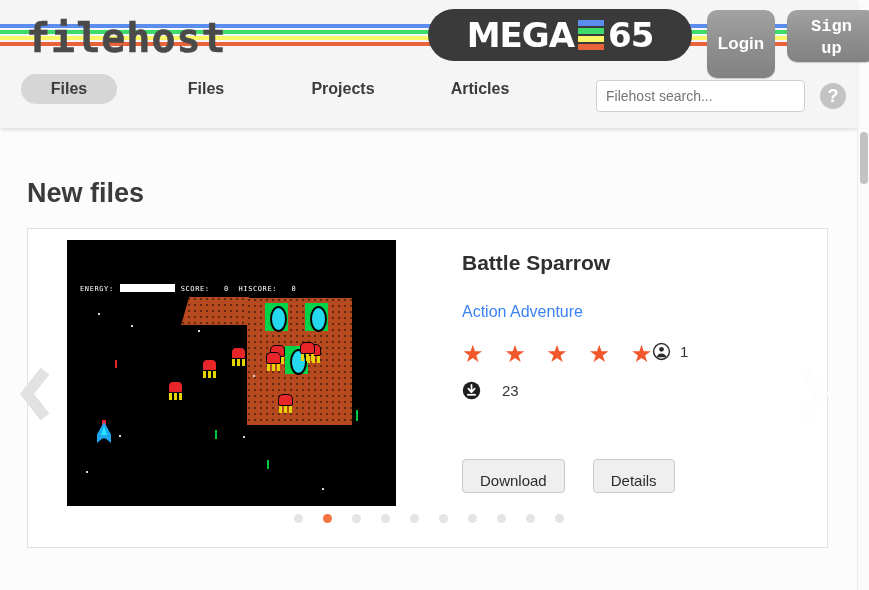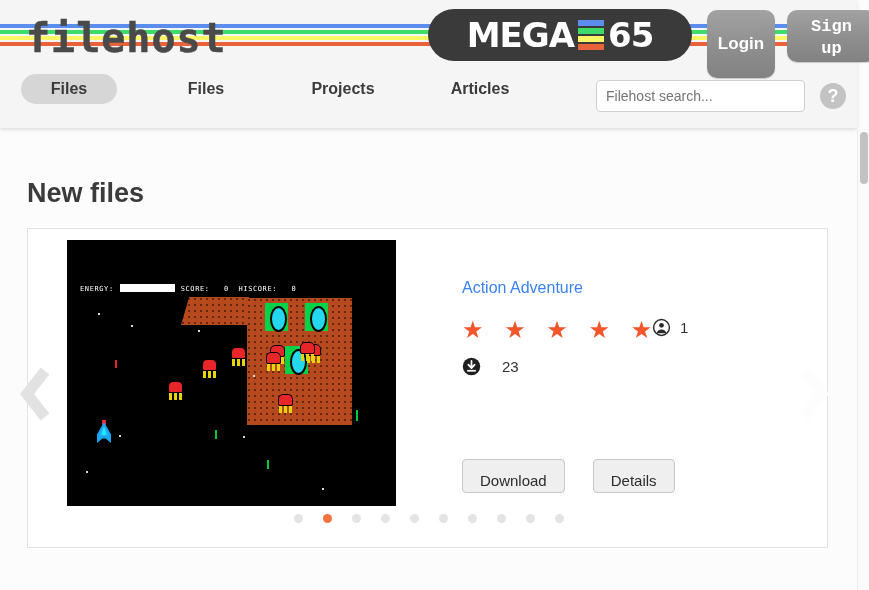--- a/index.html
+++ b/index.html
@@ -373,20 +373,21 @@
         <div class="spark" style="left:64px;top:85px;"></div>
         <div class="spark" style="left:131px;top:90px;"></div>
         <div class="spark" style="left:52px;top:195px;"></div>
         <div class="spark" style="left:176px;top:196px;"></div>
         <div class="spark" style="left:255px;top:248px;"></div>
         <div class="spark" style="left:19px;top:231px;"></div>
         <div class="spark" style="left:186px;top:135px;"></div>
       </div>
 
       <div class="info">
+        <div class="title">Battle Sparrow</div>
         <div class="genre">Action Adventure</div>
 
         <div class="ratingrow">
           <div class="stars" style="color: rgb(244, 86, 44);">★ ★ ★ ★ ★</div>
           <div class="viewers">
             <svg class="ic" viewBox="0 0 24 24">
               <circle cx="12" cy="12" r="10" fill="none" stroke="#2b2b2b" stroke-width="1.8"></circle>
               <circle cx="12" cy="9.3" r="3" fill="#2b2b2b"></circle>
               <path d="M5.8 19.2a6.4 6.4 0 0 1 12.4 0z" fill="#2b2b2b"></path>
             </svg>

